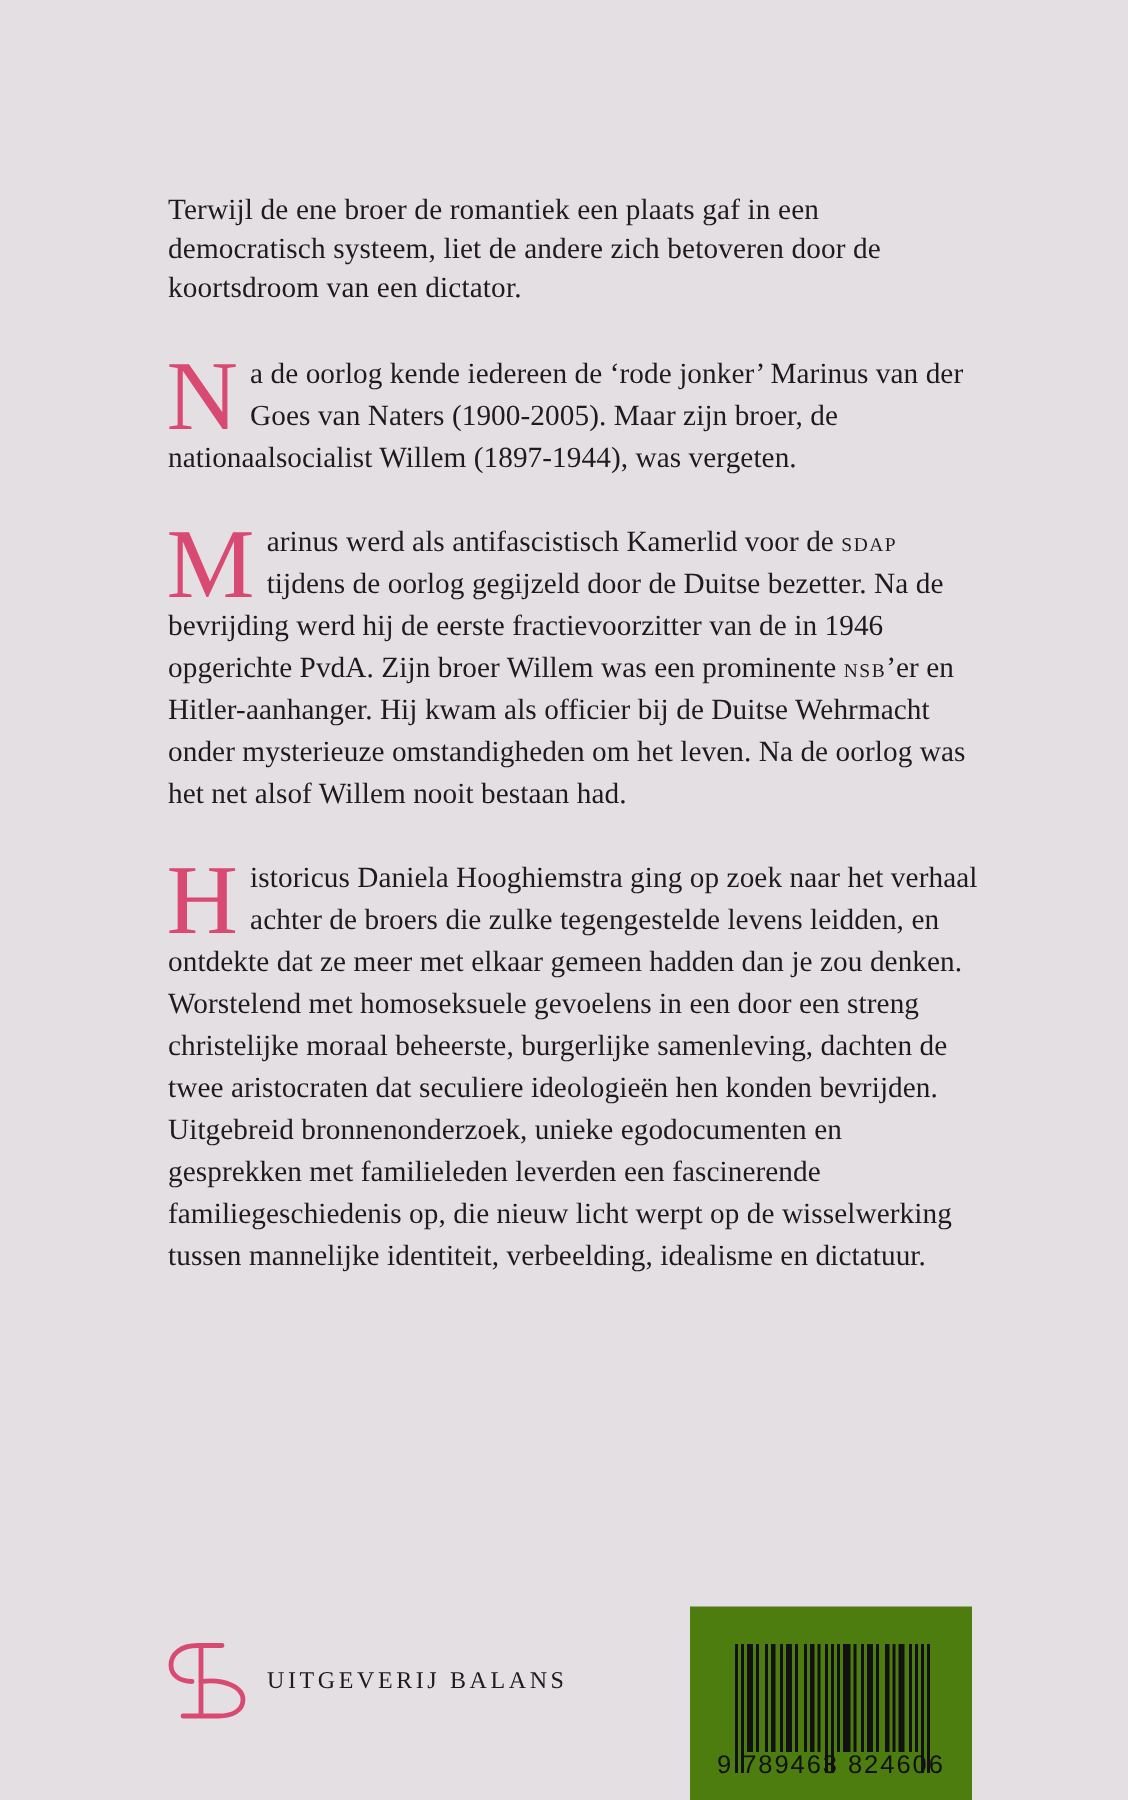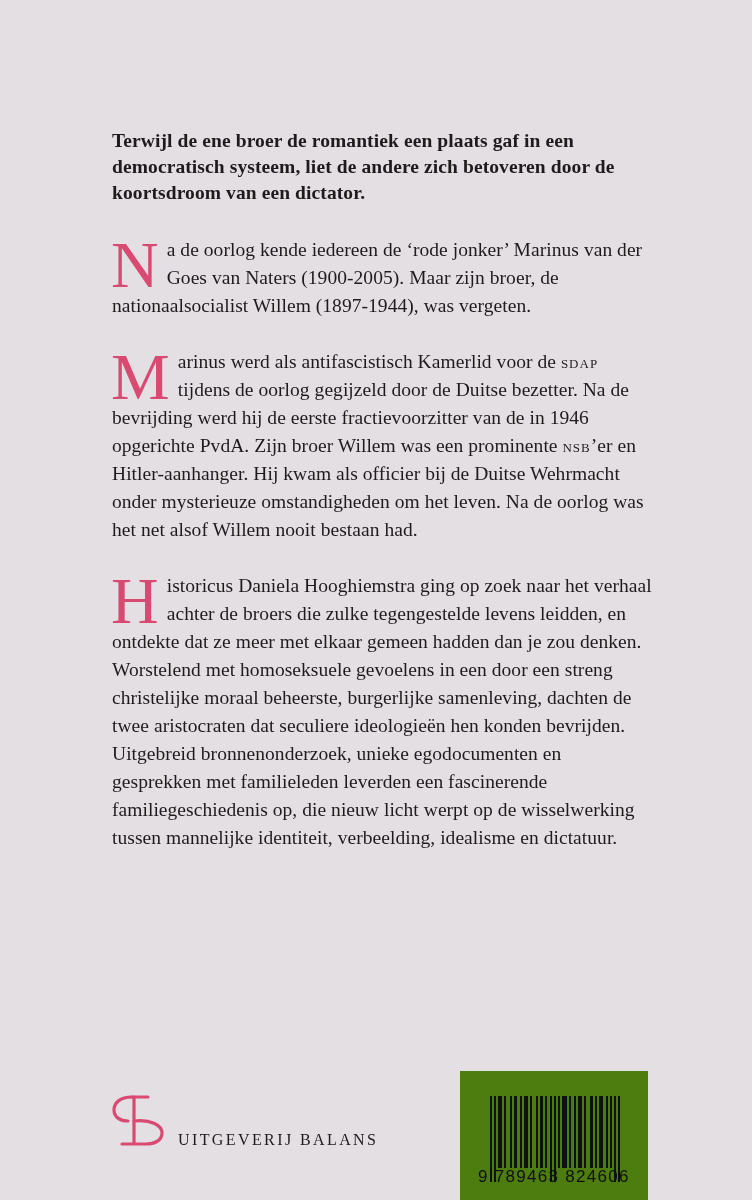--- a/index.html
+++ b/index.html
@@ -7,21 +7,21 @@
     width: 752px; height: 1200px; overflow: hidden;
     background: #e4dfe2;
     position: relative;
     font-family: "Liberation Serif", "DejaVu Serif", serif;
     color: #1f1b1d;
   }
   .content {
     position: absolute; left: 112px; top: 128px; width: 540px;
   }
   .lead {
-    font-weight: bold;
+    font-weight: normal;
     font-size: 19.5px;
     line-height: 26px;
     margin: 0 0 30px 0;
     letter-spacing: 0.1px;
   }
   .para {
     font-size: 19.5px;
     line-height: 28px;
     margin: 0 0 28px 0;
     letter-spacing: 0.05px;
@@ -33,21 +33,21 @@
     height: 50px;
     padding-top: 4px;
     margin-right: 8px;
     margin-left: -1px;
     color: #d94a73;
     font-family: "Liberation Serif", "DejaVu Serif", serif;
   }
   .sc { font-variant: small-caps; text-transform: lowercase; letter-spacing: 1px; font-size: 0.95em; }
   .logo {
     position: absolute; left: 110px; top: 1093px;
-    display: flex; align-items: flex-end;
+    display: flex; align-items: center;
   }
   .logo-mark { width: 56px; height: 56px; }
   .logo-text {
     margin-left: 12px;
     font-size: 16px; letter-spacing: 2.4px;
     color: #1f1b1d;
     font-family: "Liberation Serif", "DejaVu Serif", serif;
   }
   .barcode-box {
     position: absolute; left: 460px; top: 1071px; width: 188px; height: 129px;

